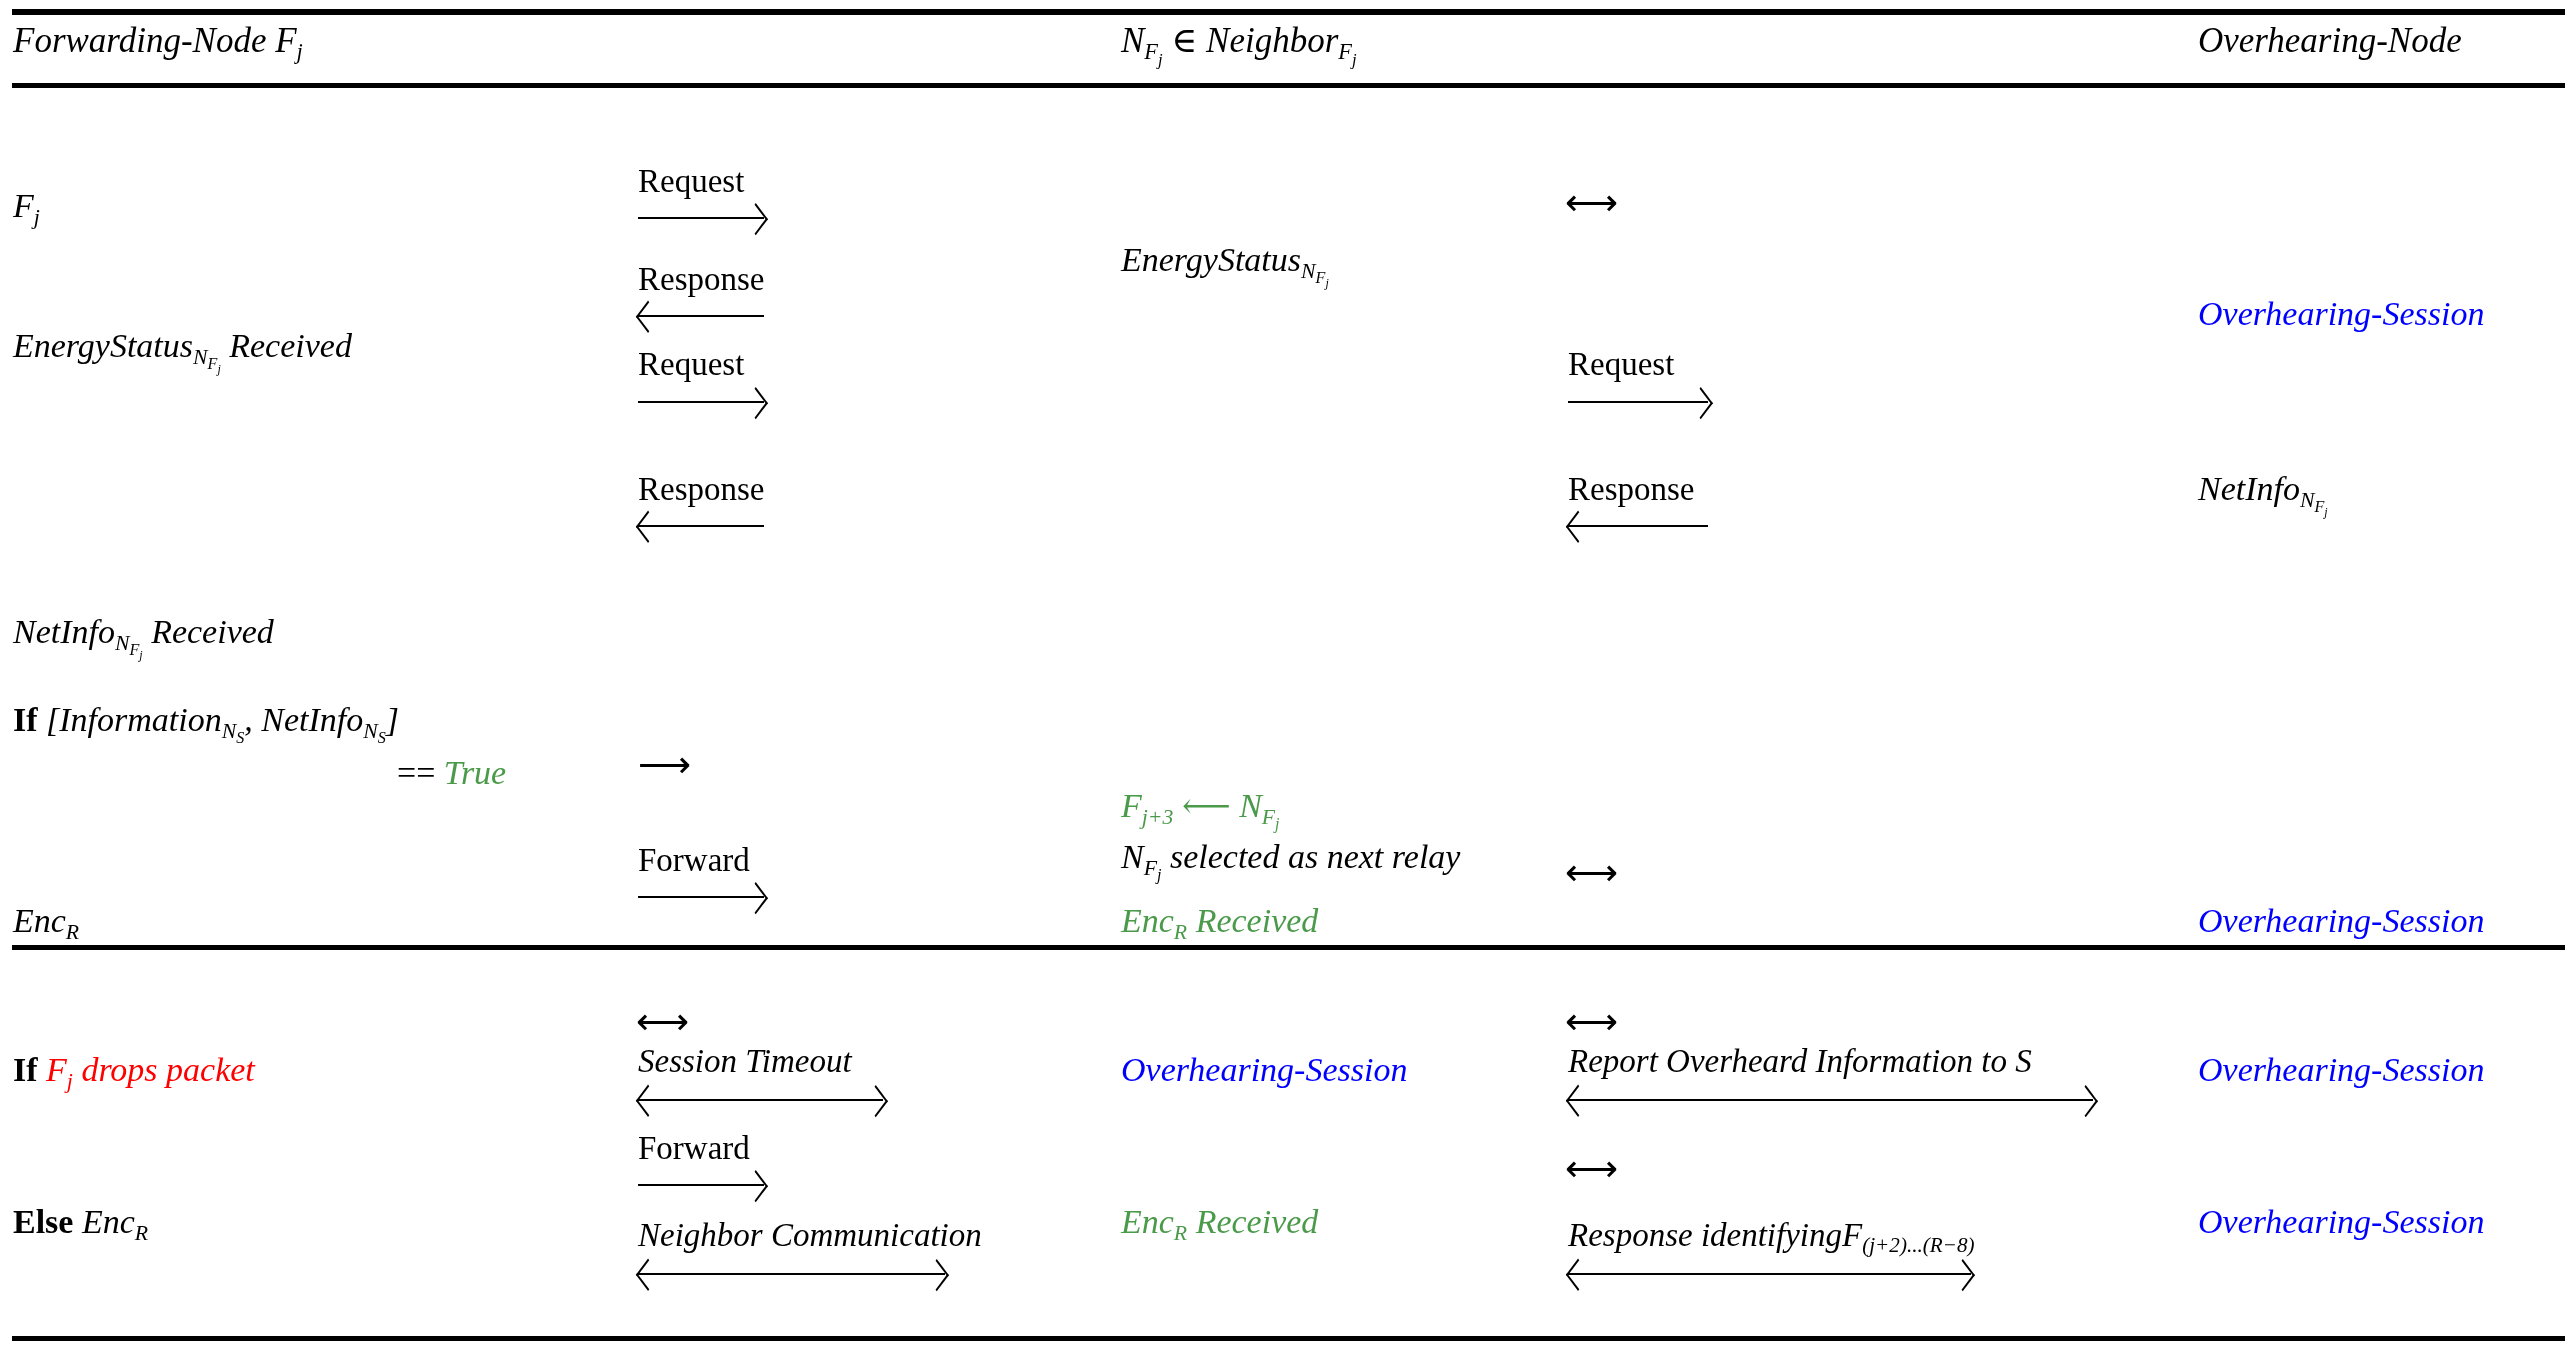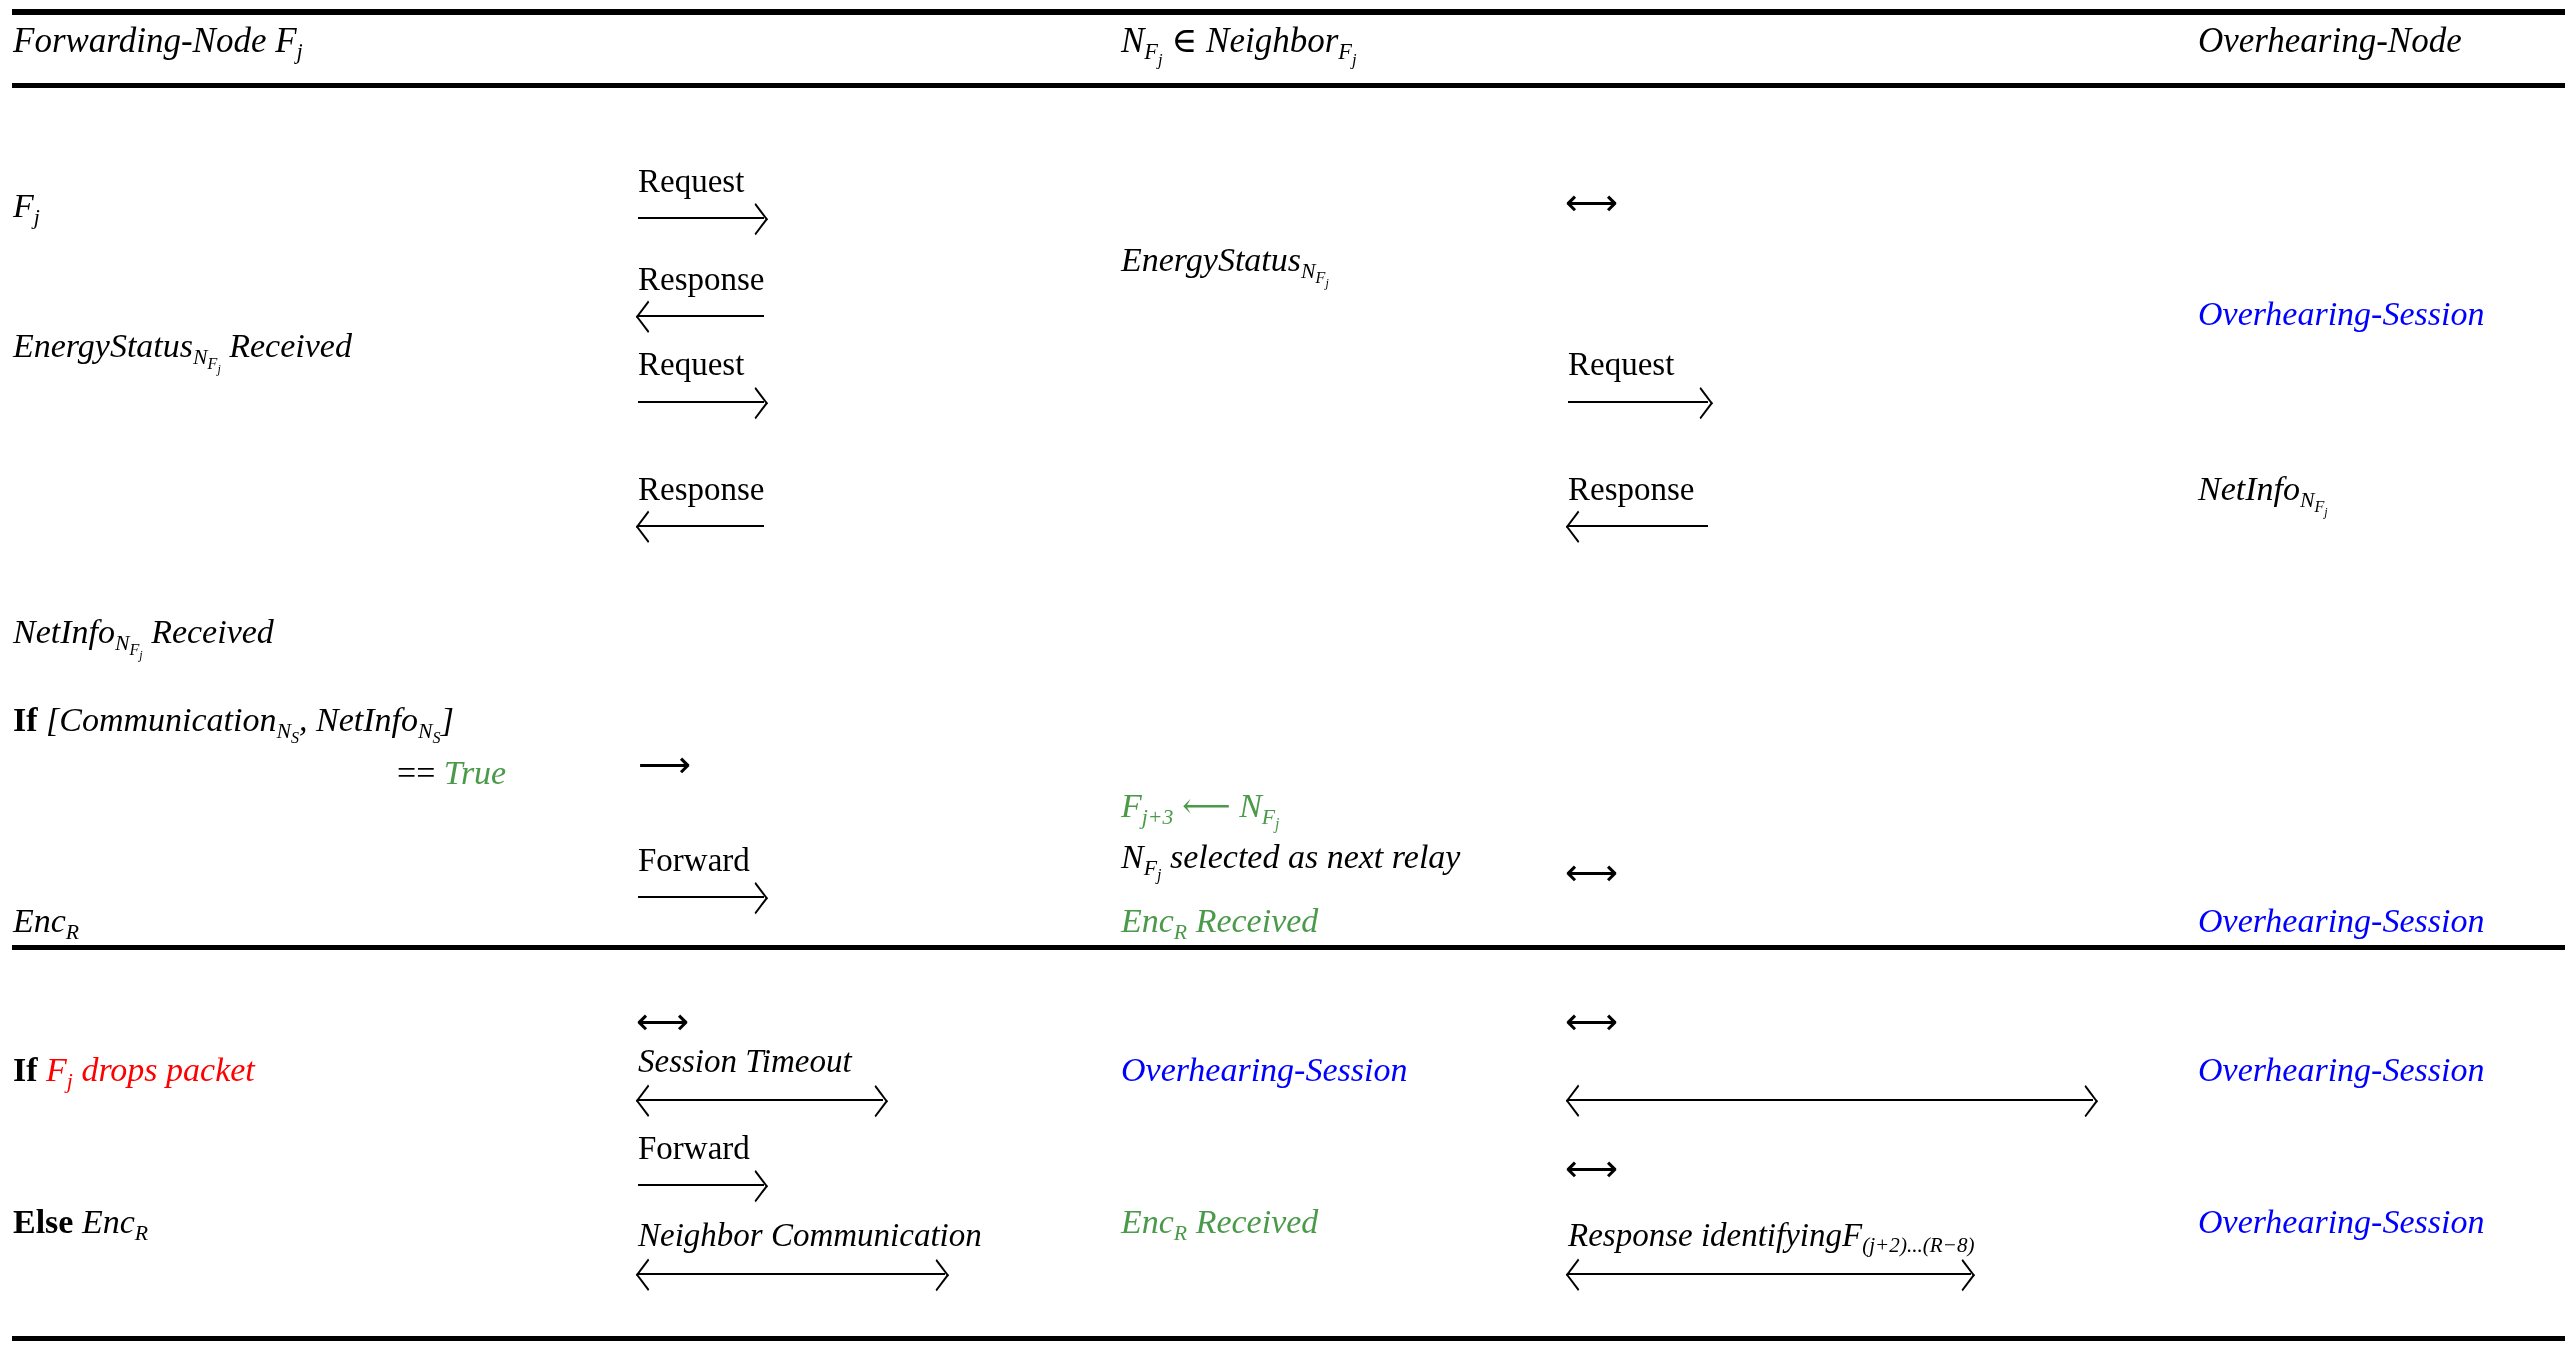--- a/index.html
+++ b/index.html
@@ -135,21 +135,21 @@
   <div class="arrow" style="left:1568px;top:525px;width:140px">
     <div class="shaft" style="width:140px"></div>
       <div class="headL" style="left:0px"></div>
   </div>
 
   <div class="cell it s-body" style="left:13px;top:575px">
     <span>NetInfo</span><sub><span>N</span><sub><span>F</span><sub>j</sub></sub></sub><span> Received</span>
   </div>
 
   <div class="cell s-body" style="left:13px;top:663px">
-    <span class="bd">If</span><span class="it"> [Communication</span><span class="it"><sub><span>N</span><sub>S</sub></sub></span><span class="it">, NetInfo</span><span class="it"><sub><span>N</span><sub>S</sub></sub></span><span class="it">]</span>
+    <span class="bd">If</span><span class="it"> [Information</span><span class="it"><sub><span>N</span><sub>S</sub></sub></span><span class="it">, NetInfo</span><span class="it"><sub><span>N</span><sub>S</sub></sub></span><span class="it">]</span>
   </div>
 
   <div class="cell s-body" style="left:397px;top:716px">
     <span class="up">== </span><span class="it green">True</span>
   </div>
 
   <div class="sgl" style="left:638px;top:746px">
     <span>⟶</span>
   </div>
 
@@ -203,20 +203,23 @@
   </div>
 
   <div class="cell it s-body blue" style="left:1121px;top:1013px">
     <span>Overhearing-Session</span>
   </div>
 
   <div class="dbl" style="left:1565px;top:1003px">
     <span>⟷</span>
   </div>
 
+  <div class="cell it s-lbl" style="left:1568px;top:1045px">
+    <span>Report Overheard Information to S</span>
+  </div>
   <div class="arrow" style="left:1568px;top:1099px;width:525px">
     <div class="shaft" style="width:525px"></div>
     <div class="headL" style="left:0px"></div>
     <div class="headR" style="left:508px"></div>
   </div>
 
   <div class="cell it s-body blue" style="left:2198px;top:1013px">
     <span>Overhearing-Session</span>
   </div>
 

